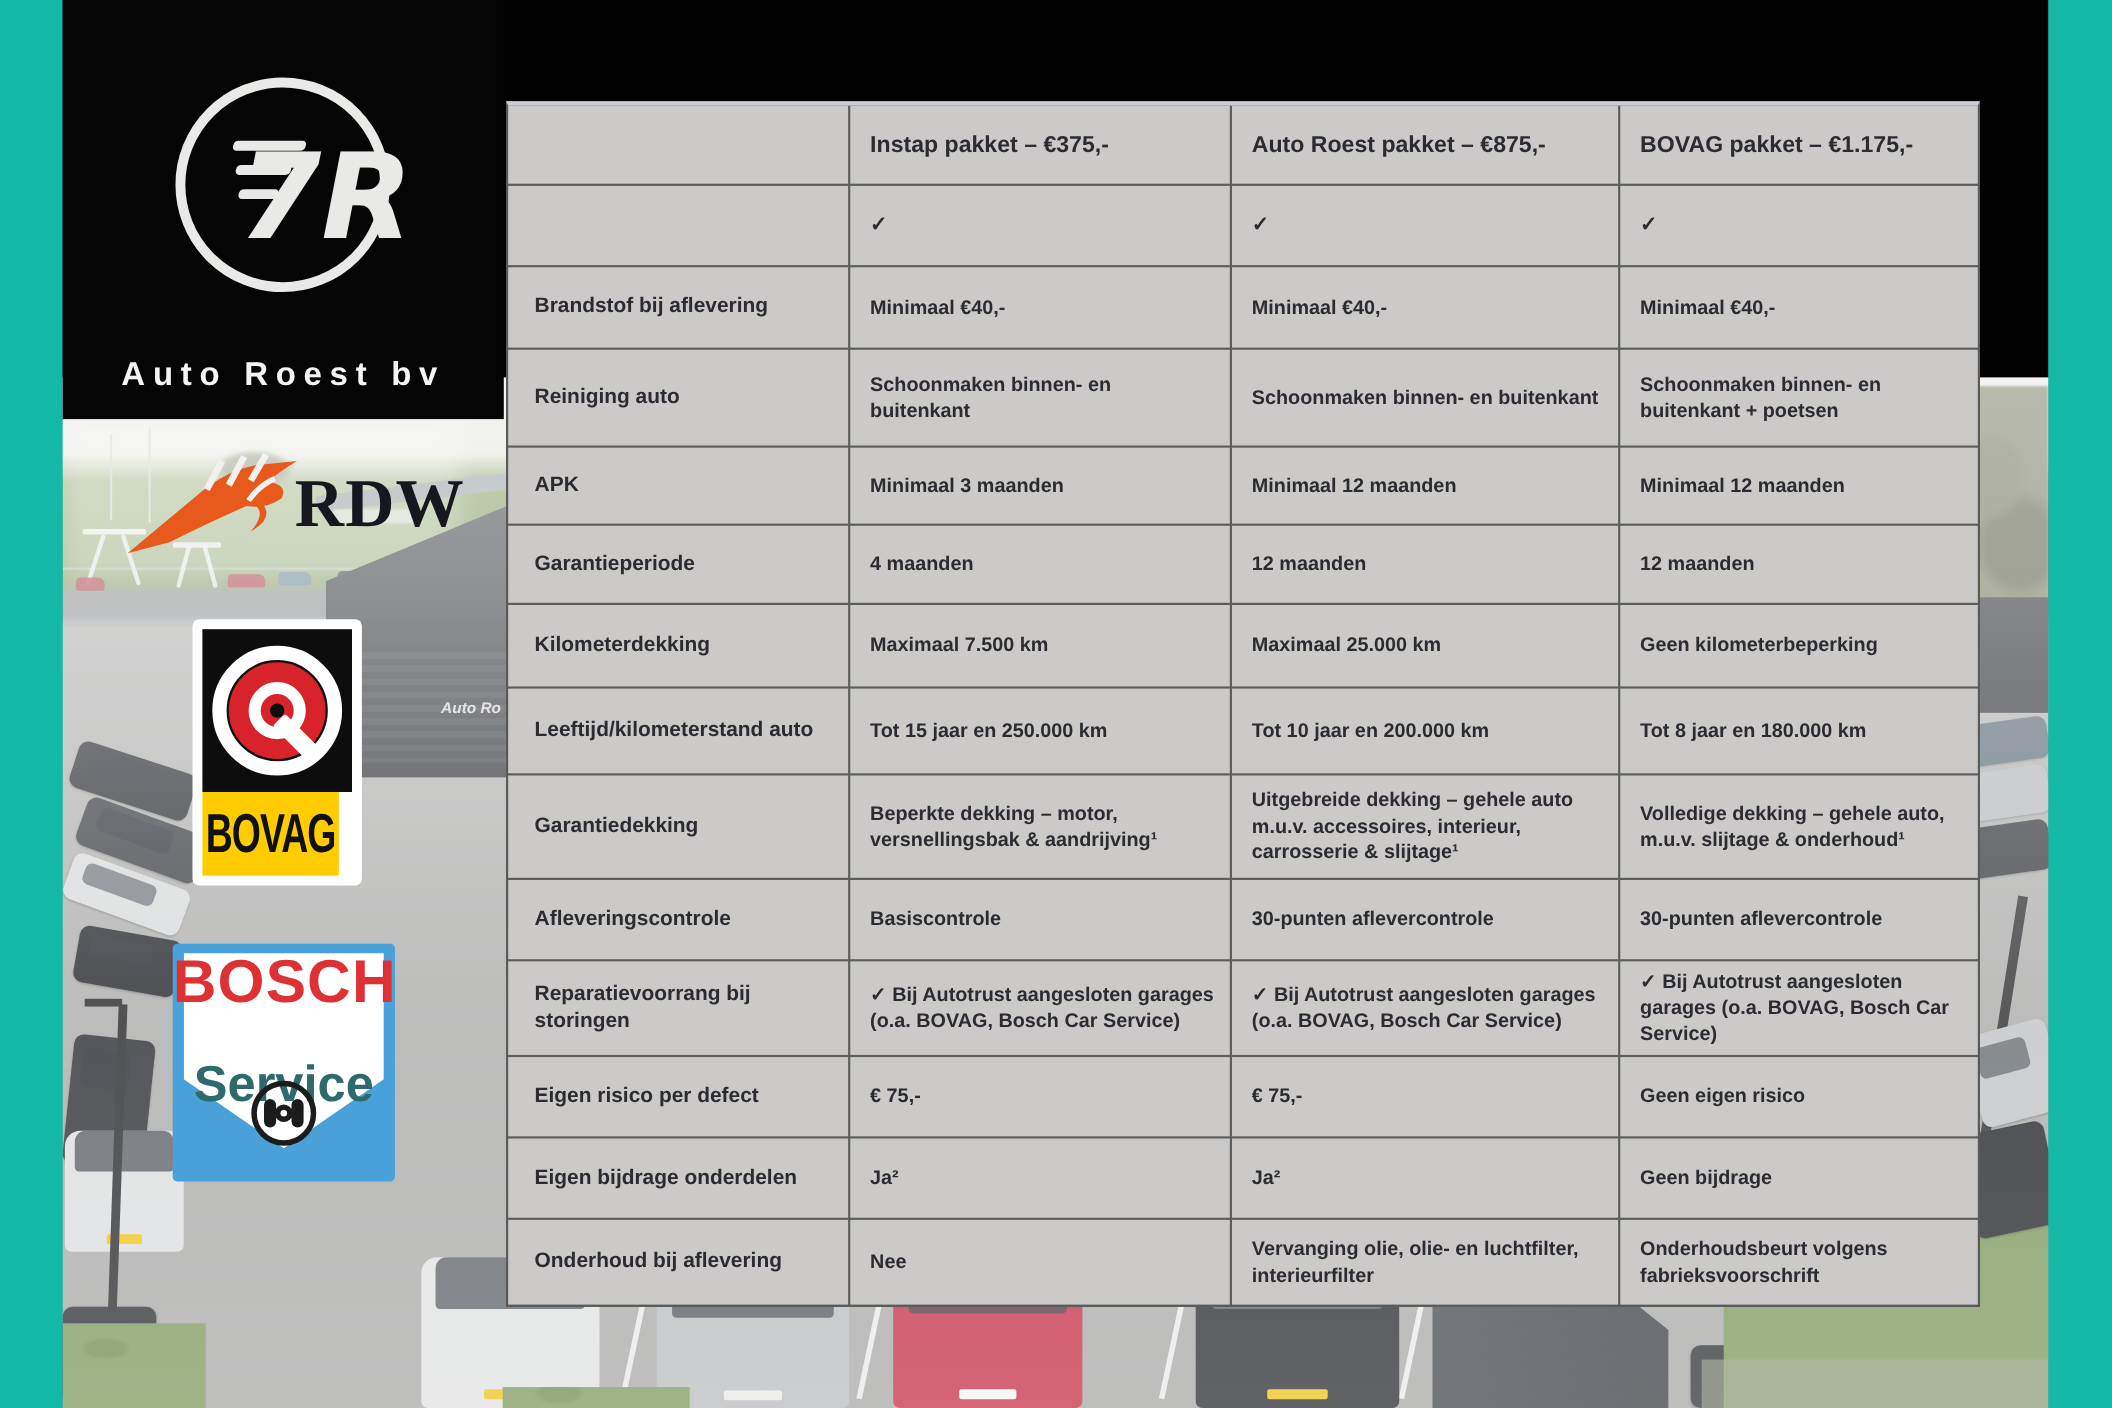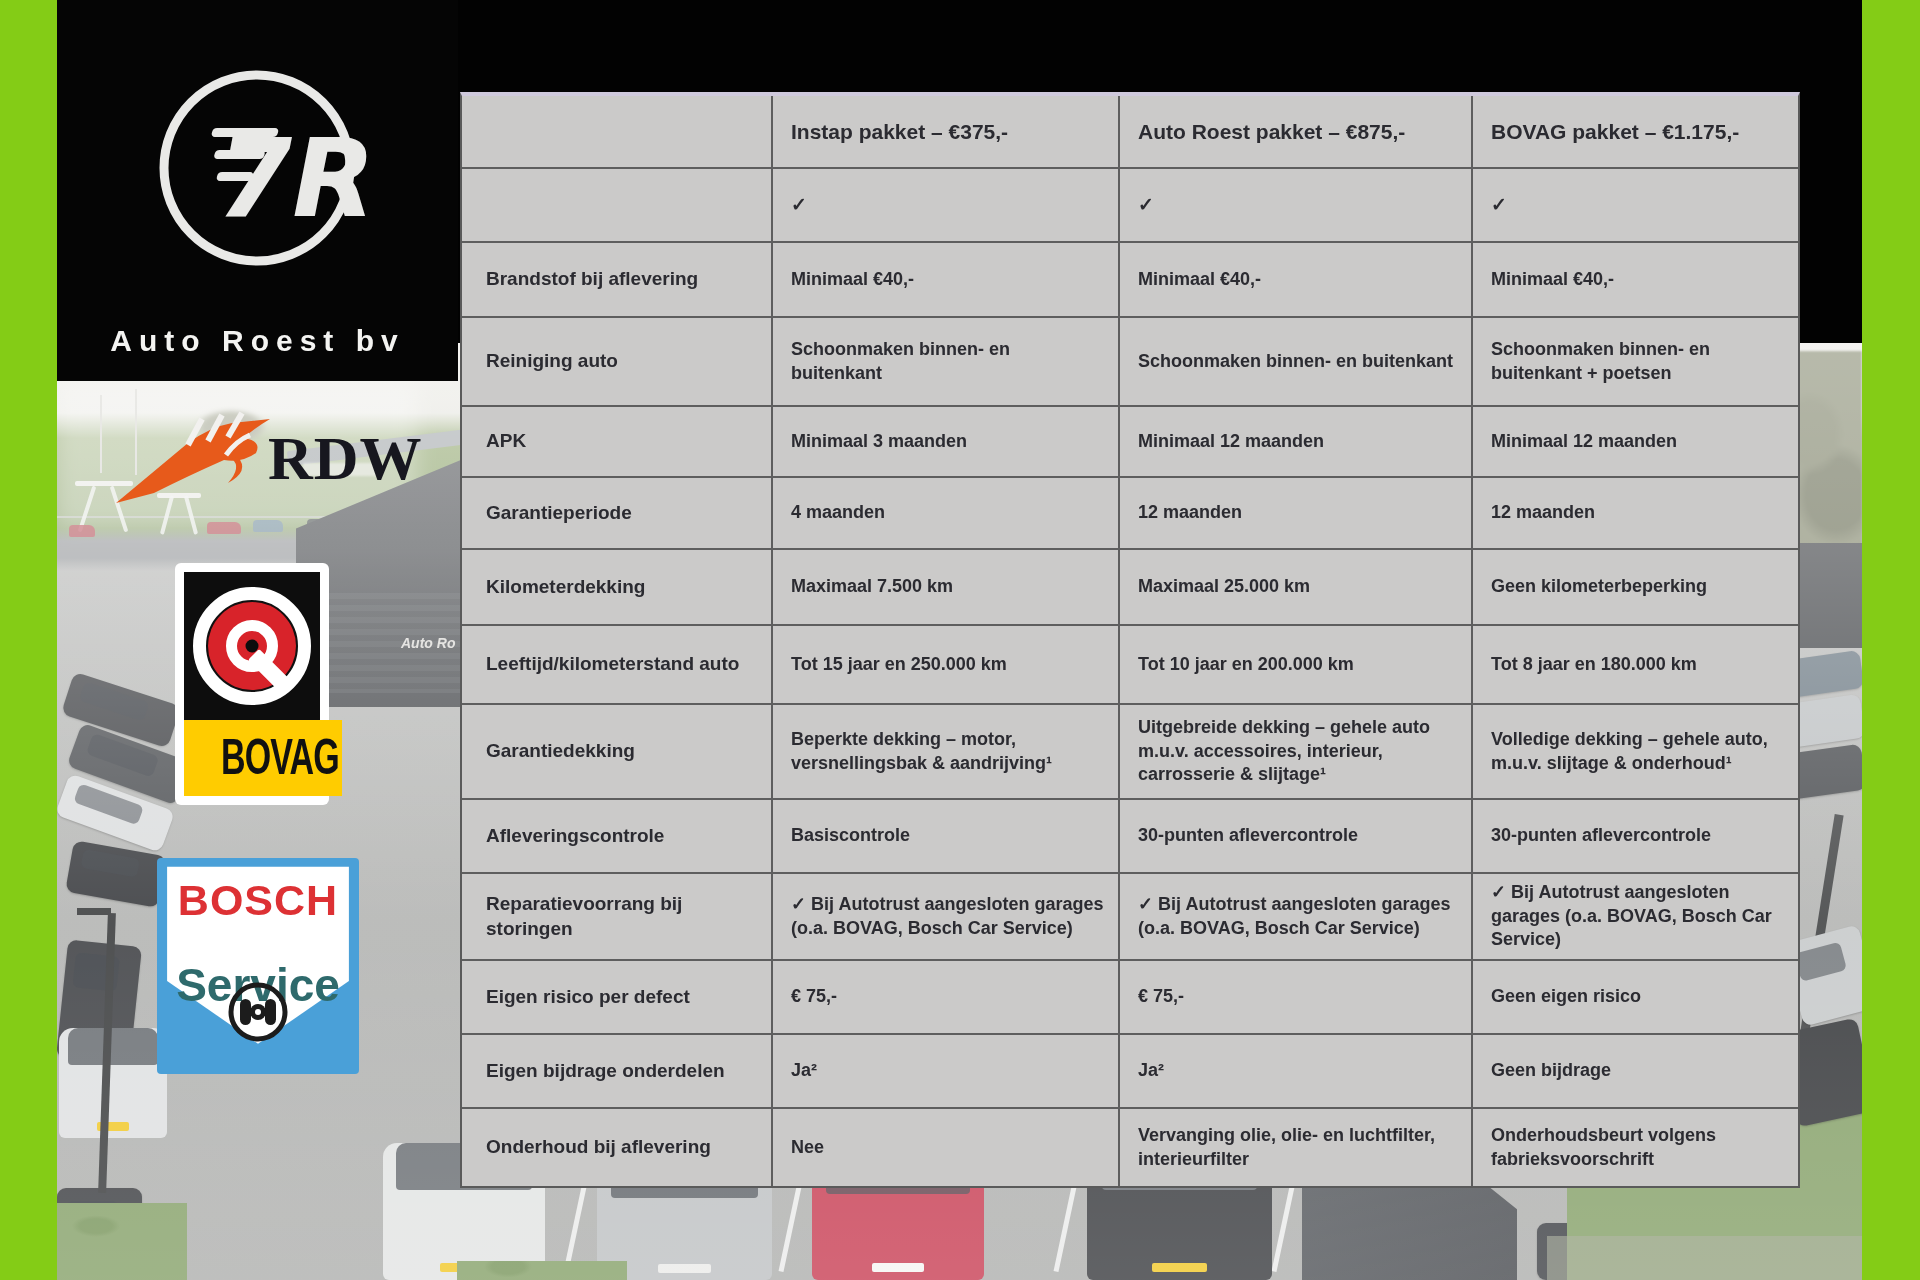--- a/index.html
+++ b/index.html
@@ -1,16 +1,16 @@
 <!DOCTYPE html>
 <html><head>
 <meta charset="utf-8">
 <style>
   html,body{margin:0;padding:0;background:#f2f1ef;}
-  #canvas{position:relative;width:1920px;height:1280px;background:#84cc16;overflow:hidden;
+  #canvas{position:relative;width:1920px;height:1280px;background:#14b8a6;overflow:hidden;
           font-family:"Liberation Sans",sans-serif;}
   
   #photo{position:absolute;left:57px;top:343px;width:1805px;height:937px;overflow:hidden;
          background:linear-gradient(#eceae6 0,#e4e4dd 70px,#8ba266 95px,#7d975c 185px,#8f9295 198px,#8f9295 215px,#b2b3b1 228px,#a8a9a7 100%);}
   .abs{position:absolute;}
   .treeline{left:0;top:42px;width:1740px;height:70px;
     background:radial-gradient(60px 30px at 10% 60%,#767a5d 45%,transparent 60%),
                radial-gradient(90px 34px at 30% 55%,#7c8063 40%,transparent 60%),
                radial-gradient(70px 28px at 55% 60%,#737759 45%,transparent 62%),
                radial-gradient(110px 30px at 80% 58%,#7a7e60 42%,transparent 60%),
@@ -56,28 +56,28 @@
       border-radius:50%;border:13px solid #fff;background:#111;}
   .bovag-red{position:absolute;left:50%;top:50%;width:88px;height:88px;transform:translate(-50%,-50%);
       border-radius:50%;background:#d8232a;}
   .bovag-qring{position:absolute;left:50%;top:50%;width:30px;height:30px;transform:translate(-50%,-50%);
       border-radius:50%;border:11px solid #fff;}
   .bovag-qdot{position:absolute;left:50%;top:50%;width:13px;height:13px;transform:translate(-50%,-50%);
       border-radius:50%;background:#0d0d0d;}
   .bovag-handle{position:absolute;left:50%;top:50%;width:16px;height:44px;background:#fff;
       transform:translate(9px,2px) rotate(-45deg);border-radius:3px;}
   .bovag-yellow{position:absolute;left:9px;top:157px;width:124px;height:76px;background:#fc0;
-      display:flex;align-items:center;justify-content:center;padding-left:34px;}
+      display:flex;align-items:center;justify-content:center;}
   .bovag-word{font-weight:bold;font-size:37px;color:#111;transform:scale(.92,1.35);letter-spacing:-1px;}
   
   #bosch{position:absolute;left:157px;top:858px;width:202px;height:216px;background:#4aa0d8;border-radius:4px;}
   .bosch-white{position:absolute;inset:0;background:#fff;
       clip-path:polygon(5% 4%,95% 4%,95% 57%,50% 86%,5% 57%);}
-  .bosch-word{position:absolute;left:0;top:18px;width:100%;text-align:center;
-      color:#dd3134;font-weight:bold;font-size:43px;letter-spacing:1px;}
+  .bosch-word{position:absolute;left:0;top:2px;width:100%;text-align:center;
+      color:#dd3134;font-weight:bold;font-size:55px;letter-spacing:1px;}
   .bosch-sub{position:absolute;left:0;top:64px;width:100%;text-align:center;
       color:#2e6a6c;font-weight:bold;font-size:46px;margin-top:36px;}
   .bosch-sym{position:absolute;left:50%;top:122px;transform:translateX(-50%);}
   
   #pktable{position:absolute;left:460px;top:92px;width:1340px;height:1096px;box-sizing:border-box;
       background:#5e5e5e;border:2px solid #5a5a5a;border-top:4px solid #cfc9dc;
       display:grid;grid-template-columns:309px 345px 351px 325px;
       grid-template-rows:71px 72px 73px 87px 69px 70px 74px 77px 93px 72px 85px 72px 72px 77px;
       gap:2px;}
   .tcell{background:#cbcac9;display:flex;align-items:center;box-sizing:border-box;

